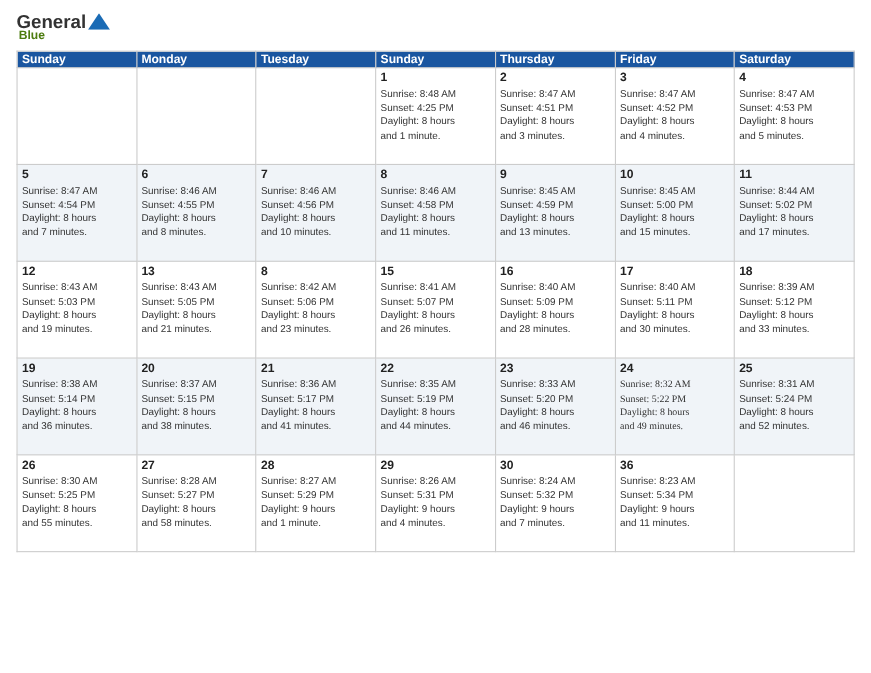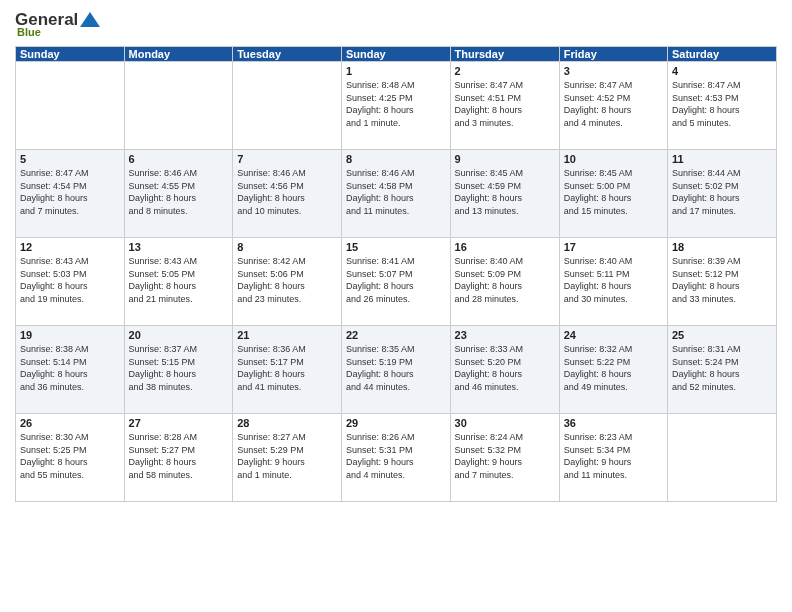--- a/index.html
+++ b/index.html
@@ -248,21 +248,21 @@
           </td>
           <td>
             <div class="day-number">23</div>
             <div class="day-info" style="white-space: pre-line;">Sunrise: 8:33 AM
 Sunset: 5:20 PM
 Daylight: 8 hours
 and 46 minutes.</div>
           </td>
           <td>
             <div class="day-number">24</div>
-            <div class="day-info" style="white-space: pre-line;">Sunrise: 8:32 AM
+            <div class="day-info" style="white-space: pre-line; font-family: Liberation Serif, serif;">Sunrise: 8:32 AM
 Sunset: 5:22 PM
 Daylight: 8 hours
 and 49 minutes.</div>
           </td>
           <td>
             <div class="day-number">25</div>
             <div class="day-info" style="white-space: pre-line;">Sunrise: 8:31 AM
 Sunset: 5:24 PM
 Daylight: 8 hours
 and 52 minutes.</div>

